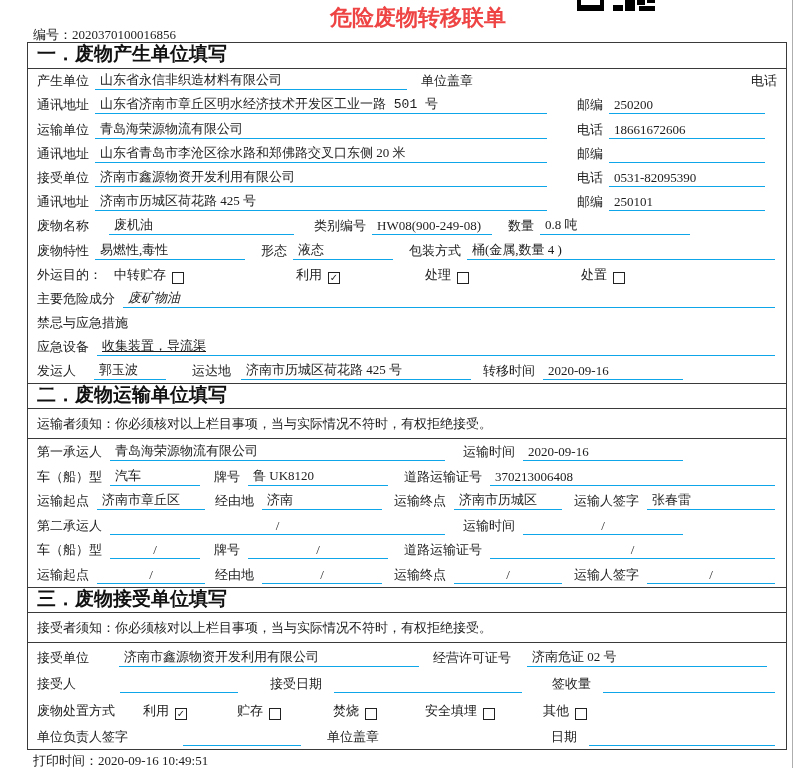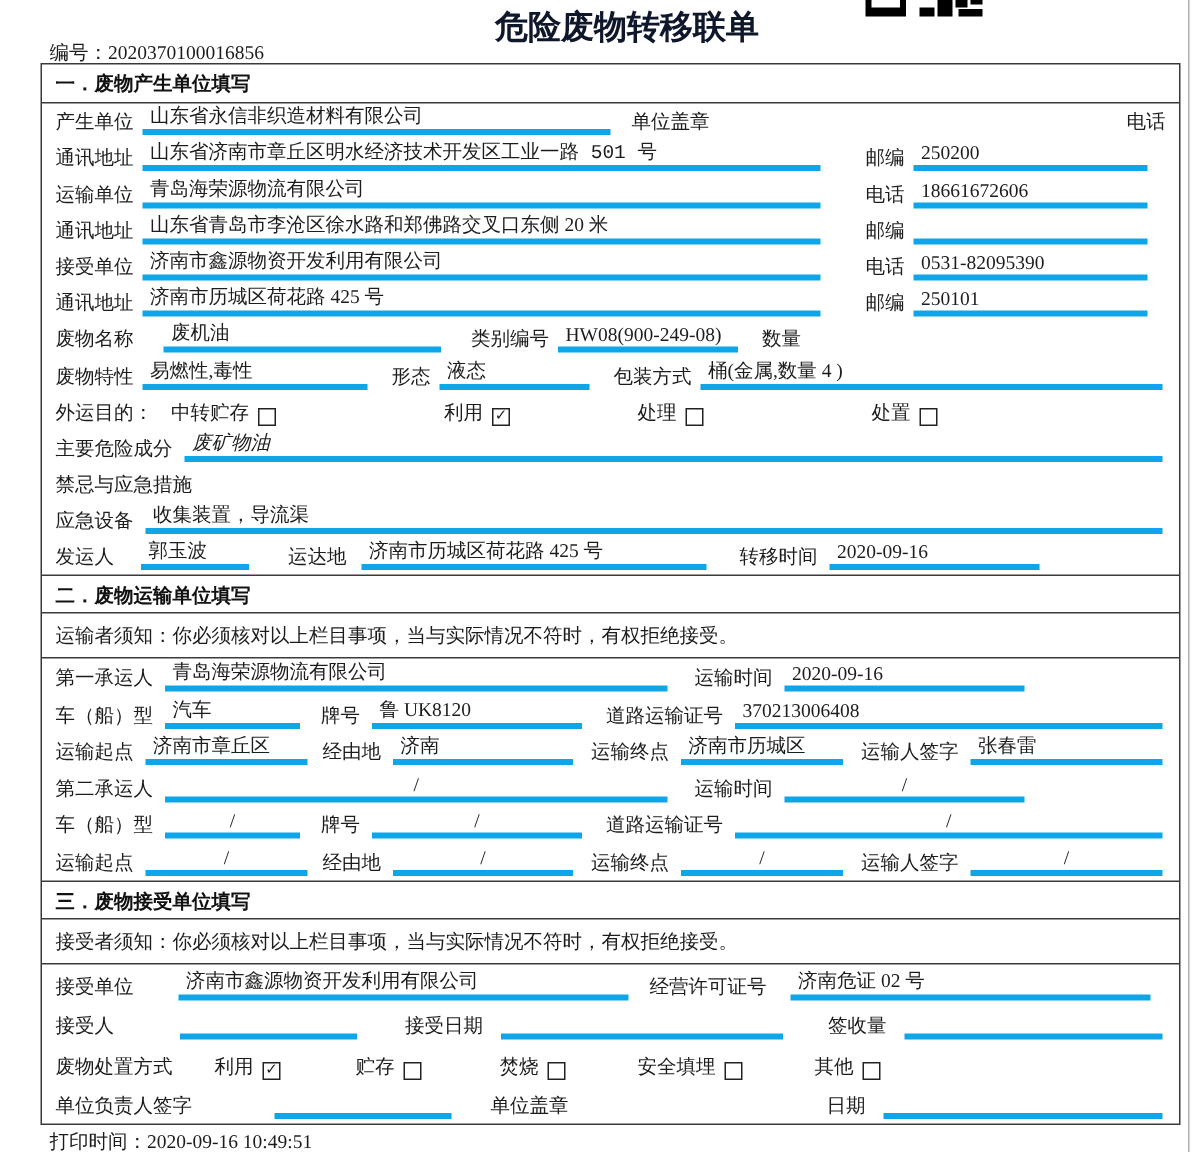--- a/index.html
+++ b/index.html
@@ -5,40 +5,40 @@
   * { margin:0; padding:0; box-sizing:border-box; }
   html,body { width:796px; height:768px; }
   body {
     position:relative; overflow:hidden; background:#ffffff;
     font-family:"Liberation Serif","DejaVu Serif",serif;
     font-size:13px; color:#1c1c1c;
   }
   .hdr-serial { position:absolute; left:33px; top:26px; white-space:nowrap; }
   .hdr-title  { position:absolute; left:330px; top:3px; white-space:nowrap;
                 font-family:"Liberation Sans","DejaVu Sans",sans-serif;
-                font-weight:bold; font-size:22px; color:#0f172a; }
+                font-weight:bold; font-size:22px; color:#ef4444; }
   .qr { position:absolute; left:577px; top:0; width:80px; height:12px; }
   .qr i { position:absolute; display:block; background:#000; }
   .qr .w { background:#fff; }
 
   .form { position:absolute; left:27px; top:42px; width:760px;
           border:1.5px solid #3a3a3a; background:#fff; }
   .sec-head { height:26px; line-height:25px; padding:0 9px;
-              font-family:Liberation Serif, serif;
-              font-weight:bold; font-size:13px; color:#111;
+              font-family:Liberation Mono, monospace;
+              font-weight:bold; font-size:19px; color:#111;
               border-bottom:1.5px solid #3a3a3a; }
   .sec-head.mid { border-top:1.5px solid #3a3a3a; }
   .notice { height:30px; display:flex; align-items:center; padding:0 9px;
             border-bottom:1.5px solid #3a3a3a; white-space:nowrap; }
   .row { display:flex; align-items:flex-end; padding:0 9px 3px 9px; }
   .s1 .row { height:24.2px; }
   .s2 .row { height:24.6px; }
   .s3 .row { height:26.5px; }
   .lbl { white-space:nowrap; flex-shrink:0; }
-  .val { border-bottom:4px solid #0ea5e9; white-space:nowrap; padding:0 5px;
+  .val { border-bottom:1px solid #0ea5e9; white-space:nowrap; padding:0 5px;
          min-height:16px; flex-shrink:0; overflow:hidden; }
   .val.c { text-align:center; }
   .val.fill { flex:1 1 auto; margin-right:2px; }
   .ra { margin-left:auto; }
   .rv { width:156px; margin-right:12px; }
   .cb { display:inline-block; width:12px; height:12px; border:1.2px solid #222;
         margin-left:6px; line-height:10px; font-size:10px; text-align:center;
         font-family:"DejaVu Sans",sans-serif; font-weight:bold; vertical-align:-1px; }
   .print { position:absolute; left:33px; top:752px; white-space:nowrap; }
   .wedge { position:absolute; left:792px; top:0; width:1px; height:768px; background:#aeaeae; }
@@ -99,20 +99,21 @@
       <span class="val" style="width:452px;margin-left:6px;">济南市历城区荷花路 425 号</span>
       <span class="lbl ra">邮编</span>
       <span class="val rv" style="margin-left:6px;">250101</span>
     </div>
     <div class="row">
       <span class="lbl">废物名称</span>
       <span class="val" style="width:185px;margin-left:20px;">废机油</span>
       <span class="lbl" style="margin-left:20px;">类别编号</span>
       <span class="val" style="width:120px;margin-left:6px;">HW08(900-249-08)</span>
       <span class="lbl" style="margin-left:16px;">数量</span>
+      <span class="val" style="width:150px;margin-left:6px;">0.8 吨</span>
     </div>
     <div class="row">
       <span class="lbl">废物特性</span>
       <span class="val" style="width:150px;margin-left:6px;">易燃性,毒性</span>
       <span class="lbl" style="margin-left:16px;">形态</span>
       <span class="val" style="width:100px;margin-left:6px;">液态</span>
       <span class="lbl" style="margin-left:16px;">包装方式</span>
       <span class="val fill" style="margin-left:6px;">桶(金属,数量 4 )</span>
     </div>
     <div class="row">
@@ -128,28 +129,28 @@
     </div>
     <div class="row">
       <span class="lbl">主要危险成分</span>
       <span class="val fill" style="margin-left:8px;font-style:italic;">废矿物油</span>
     </div>
     <div class="row">
       <span class="lbl">禁忌与应急措施</span>
     </div>
     <div class="row">
       <span class="lbl">应急设备</span>
-      <span class="val fill" style="margin-left:8px;">收集装置，导流渠</span>
+      <span class="val fill" style="margin-left:8px;text-decoration:underline;">收集装置，导流渠</span>
     </div>
     <div class="row">
       <span class="lbl">发运人</span>
       <span class="val" style="width:72px;margin-left:18px;">郭玉波</span>
       <span class="lbl" style="margin-left:26px;">运达地</span>
       <span class="val" style="width:230px;margin-left:10px;">济南市历城区荷花路 425 号</span>
-      <span class="lbl" style="margin-left:22px;">转移时间</span>
+      <span class="lbl" style="margin-left:12px;">转移时间</span>
       <span class="val" style="width:140px;margin-left:8px;">2020-09-16</span>
     </div>
   </div>
 
   <div class="sec-head mid">二．废物运输单位填写</div>
   <div class="notice">运输者须知：你必须核对以上栏目事项，当与实际情况不符时，有权拒绝接受。</div>
   <div class="s2">
     <div class="row">
       <span class="lbl">第一承运人</span>
       <span class="val" style="width:335px;margin-left:8px;">青岛海荣源物流有限公司</span>

